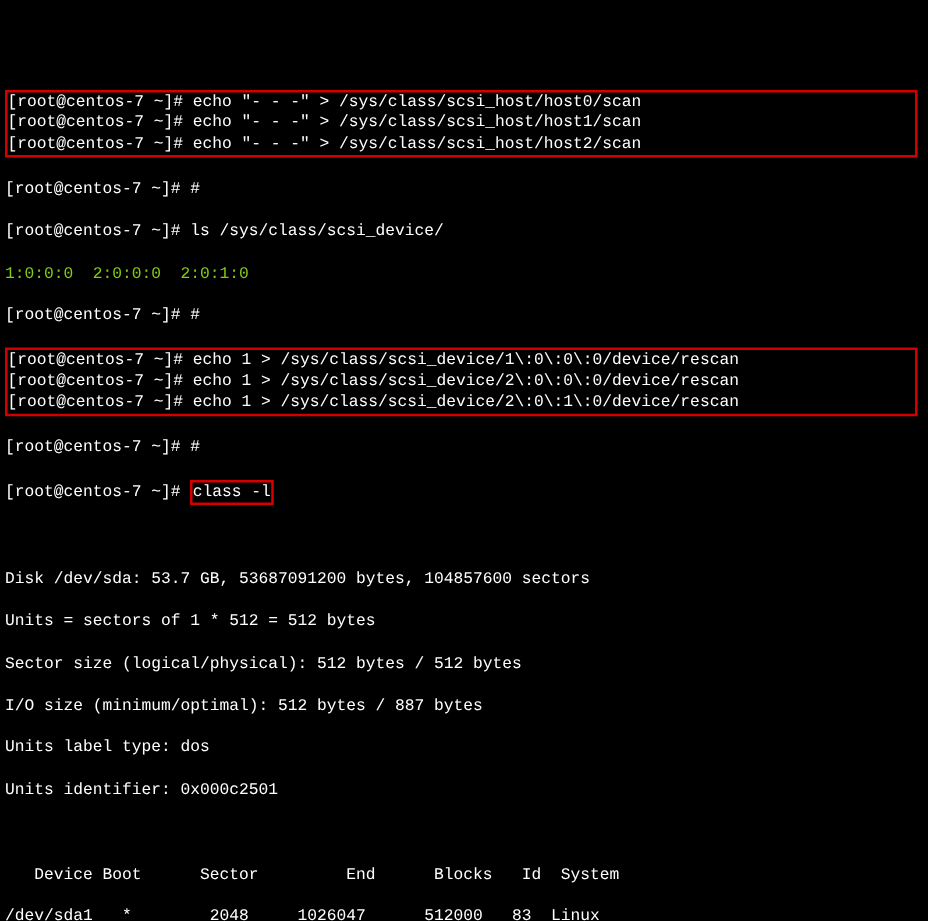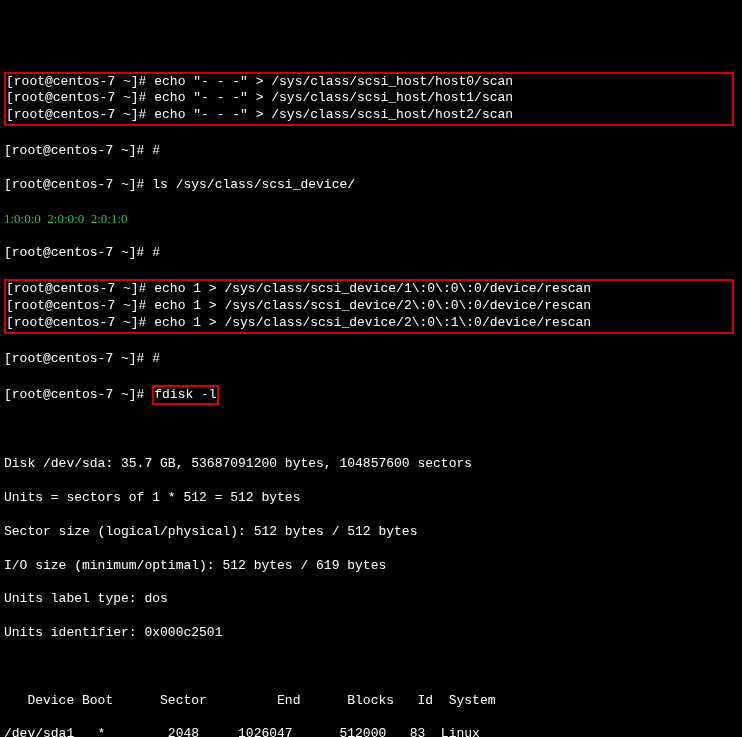--- a/index.html
+++ b/index.html
@@ -13,21 +13,21 @@
       font-size: 13px;
       color: #fff;
       padding: 4px;
       width: 742px;
       line-height: 1.3;
       white-space: pre;
     }
     .line {
       display: block;
     }
-    .yellow { color: #22c55e; font-family: Liberation Serif, serif; }
+    .yellow { color: #84cc16; }
     .red-box {
       border: 2px solid #d40000;
       padding: 0;
       display: inline-block;
     }
     .box-wide {
       width: 730px;
     }
   </style>
 </head>
@@ -39,26 +39,26 @@
 <span>[root@centos-7 ~]# </span><span>echo "- - -" &gt; /sys/class/scsi_host/host1/scan</span>
 <span>[root@centos-7 ~]# </span><span>echo "- - -" &gt; /sys/class/scsi_host/host2/scan</span></span></div>
 <div class="line"><span>[root@centos-7 ~]# </span><span>#</span></div>
 <div class="line"><span>[root@centos-7 ~]# </span><span>ls /sys/class/scsi_device/</span></div>
 <div class="line"><span class="yellow">1:0:0:0  2:0:0:0  2:0:1:0</span></div>
 <div class="line"><span>[root@centos-7 ~]# </span><span>#</span></div>
 <div class="line"><span class="red-box box-wide"><span>[root@centos-7 ~]# </span><span>echo 1 &gt; /sys/class/scsi_device/1\:0\:0\:0/device/rescan</span>
 <span>[root@centos-7 ~]# </span><span>echo 1 &gt; /sys/class/scsi_device/2\:0\:0\:0/device/rescan</span>
 <span>[root@centos-7 ~]# </span><span>echo 1 &gt; /sys/class/scsi_device/2\:0\:1\:0/device/rescan</span></span></div>
 <div class="line"><span>[root@centos-7 ~]# </span><span>#</span></div>
-<div class="line"><span>[root@centos-7 ~]# </span><span class="red-box"><span>fdisk -l</span></span></div>
+<div class="line"><span>[root@centos-7 ~]# </span><span class="red-box"><span>class -l</span></span></div>
 <div class="line"> </div>
-<div class="line"><span>Disk /dev/sda: 35.7 GB, 53687091200 bytes, 104857600 sectors</span></div>
+<div class="line"><span>Disk /dev/sda: 53.7 GB, 53687091200 bytes, 104857600 sectors</span></div>
 <div class="line"><span>Units = sectors of 1 * 512 = 512 bytes</span></div>
 <div class="line"><span>Sector size (logical/physical): 512 bytes / 512 bytes</span></div>
-<div class="line"><span>I/O size (minimum/optimal): 512 bytes / 619 bytes</span></div>
+<div class="line"><span>I/O size (minimum/optimal): 512 bytes / 887 bytes</span></div>
 <div class="line"><span>Units label type: dos</span></div>
 <div class="line"><span>Units identifier: 0x000c2501</span></div>
 <div class="line"> </div>
 <div class="line"><span>   Device Boot      Sector         End      Blocks   Id  System</span></div>
 <div class="line"><span>/dev/sda1   *        2048     1026047      512000   83  Linux</span></div>
 
 
 
 
 

